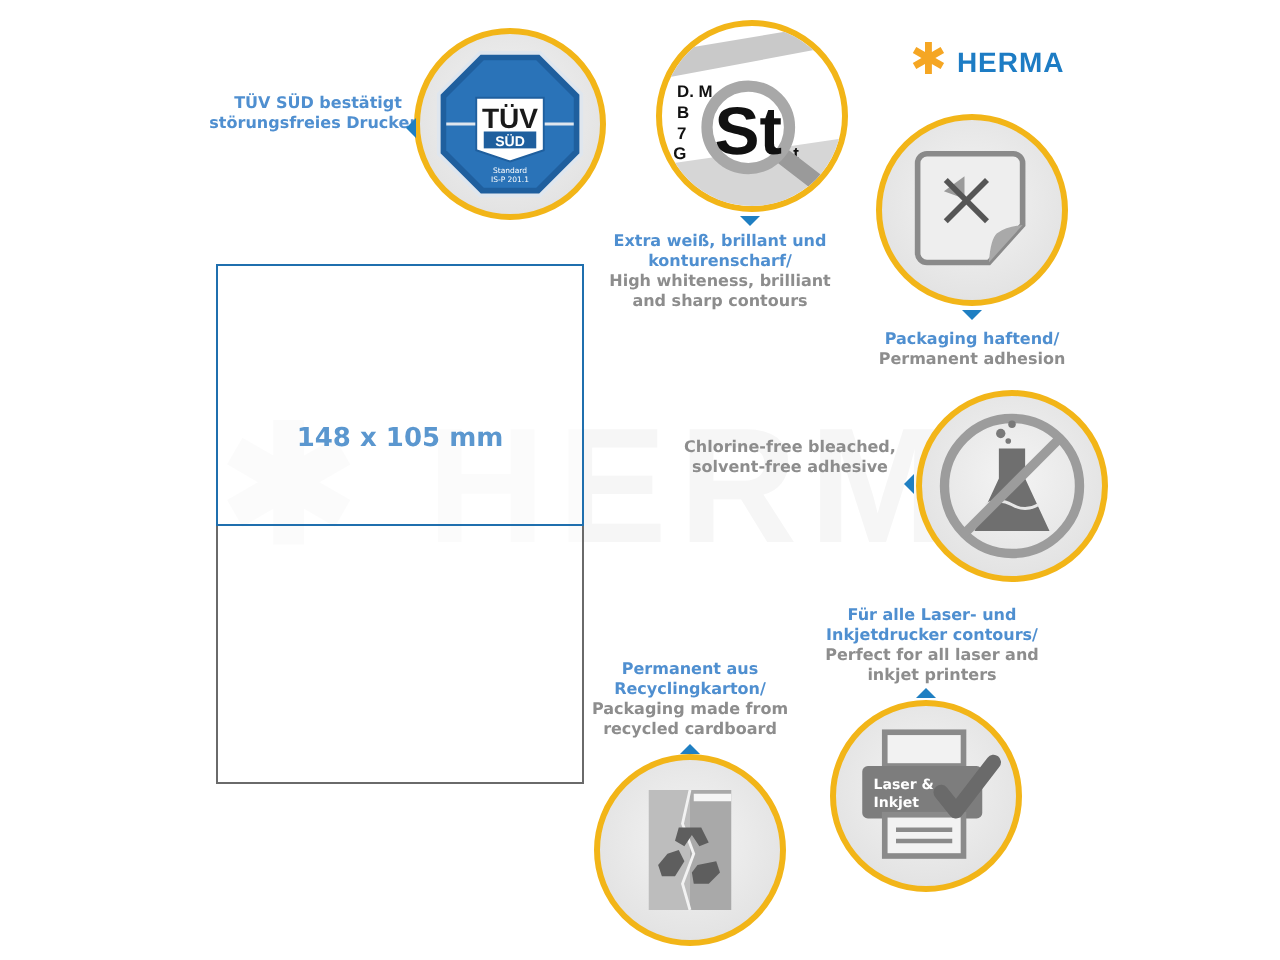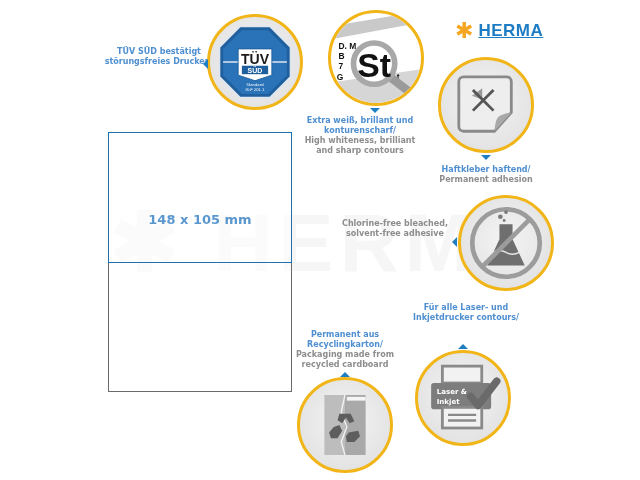--- a/index.html
+++ b/index.html
@@ -7,21 +7,21 @@
   body { position: relative; font-family: "DejaVu Sans", sans-serif; }
 
   .watermark {
     position: absolute; left: 110px; top: 195px;
     font-family: "Liberation Sans", sans-serif; font-weight: bold;
     font-size: 82px; color: #f6f6f6; letter-spacing: 6px; z-index: 0;
   }
 
   .logo { position: absolute; left: 455px; top: 20px; display: flex; align-items: center; gap: 5px; z-index: 2; }
   .logo-star { color: #f5a623; font-size: 22px; font-weight: bold; line-height: 1; font-family: "DejaVu Sans", sans-serif; }
-  .logo-text { color: #1d7cc4; font-family: "Liberation Sans", sans-serif; font-weight: bold; font-size: 17px; letter-spacing: 0.5px; text-decoration: underline; }
+  .logo-text { color: #1d7cc4; font-family: "Liberation Sans", sans-serif; font-weight: bold; font-size: 14px; letter-spacing: 0.5px; }
 
   .sheet {
     position: absolute; left: 108px; top: 132px; width: 184px; height: 260px;
     border: 1.5px solid #6a6a6a; background: rgba(255,255,255,0.6); z-index: 1;
   }
   .sheet-top {
     position: absolute; left: -1.5px; top: -1.5px; width: 184px; height: 131px;
     border: 1.5px solid #1f6fae;
   }
   .dims {
@@ -115,21 +115,21 @@
   <svg viewBox="0 0 96 96">
     <path d="M24,18 H70 A5,5 0 0 1 75,23 V56 L57,76 H24 A5,5 0 0 1 19,71 V23 A5,5 0 0 1 24,18 Z" fill="#eeeeee" stroke="#8a8a8a" stroke-width="3"></path>
     <path d="M75,56 L57,76 Q58,62 62,60 Q66,57 75,56 Z" fill="#a9a9a9"></path>
     <polygon points="33,38 44,30 44,42" fill="#9a9a9a"></polygon>
     <line x1="34" y1="32" x2="56" y2="54" stroke="#555" stroke-width="3"></line>
     <line x1="56" y1="32" x2="34" y2="54" stroke="#555" stroke-width="3"></line>
   </svg>
 </div>
 <div class="arrow-down" style="left:481px; top:155px;"></div>
 <div class="caption" style="left:436px; top:165px; width:100px;">
-  <span class="de"><span>Haftkleber haftend</span><span>/</span></span>
+  <span class="de"><span>Packaging haftend</span><span>/</span></span>
   <span class="en">Permanent adhesion</span>
 </div>
 
 <div class="caption" style="left:340px; top:219px; width:110px;">
   <span class="en">Chlorine-free bleached, solvent-free adhesive</span>
 </div>
 <div class="arrow-left" style="left:452px; top:237px;"></div>
 
 <div class="circle" style="left:458px; top:195px; width:96px; height:96px;">
   <svg viewBox="0 0 96 96">
@@ -138,20 +138,21 @@
     <circle cx="48" cy="15" r="2" fill="#7a7a7a"></circle>
     <circle cx="46" cy="24" r="1.5" fill="#7a7a7a"></circle>
     <path d="M41,28 H55 V44 L68,72 H28 L41,44 Z" fill="#6f6f6f"></path>
     <path d="M34,58 Q41,54 48,58 T62,58" stroke="#e6e6e6" stroke-width="1.5" fill="none"></path>
     <line x1="74" y1="22" x2="22" y2="74" stroke="#9c9c9c" stroke-width="5"></line>
   </svg>
 </div>
 
 <div class="caption" style="left:410px; top:303px; width:112px;">
   <span class="de"><span>Für alle Laser- und Inkjetdrucker contours</span><span>/</span></span>
+  <span class="en">Perfect for all laser and inkjet printers</span>
 </div>
 <div class="arrow-up" style="left:458px; top:344px;"></div>
 
 <div class="circle" style="left:415px; top:350px; width:96px; height:96px;">
   <svg viewBox="0 0 96 96">
     <rect x="26" y="14" width="42" height="18" fill="#f2f2f2" stroke="#8a8a8a" stroke-width="3"></rect>
     <rect x="14" y="32" width="64" height="28" rx="3" fill="#7d7d7d"></rect>
     <rect x="26" y="58" width="42" height="22" fill="#f2f2f2" stroke="#8a8a8a" stroke-width="3"></rect>
     <line x1="32" y1="66" x2="62" y2="66" stroke="#8a8a8a" stroke-width="2.5"></line>
     <line x1="32" y1="72" x2="62" y2="72" stroke="#8a8a8a" stroke-width="2.5"></line>

